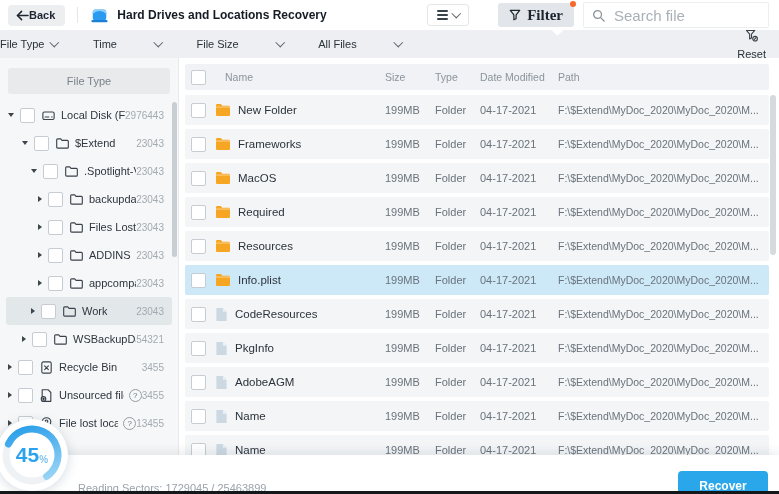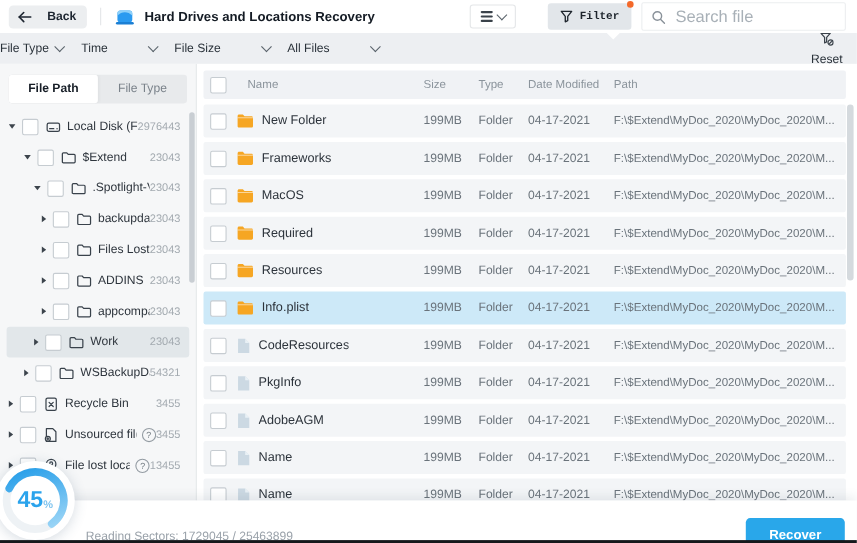--- a/index.html
+++ b/index.html
@@ -1,46 +1,46 @@
 <!DOCTYPE html>
 <html><head>
 <meta charset="utf-8">
 <style>
   html,body{margin:0;padding:0;overflow:hidden;}
   body{width:779px;height:494px;position:relative;background:#fff;
        font-family:"Liberation Sans",sans-serif;color:#2c333b;-webkit-font-smoothing:antialiased;}
   
   .topbar{position:absolute;top:0;left:0;right:0;height:30px;background:#fff;display:flex;align-items:center;z-index:4;}
   .back-btn{margin-left:8px;height:21px;padding:0 10px 0 8px;background:#eceef0;border:none;border-radius:4px;
-            display:flex;align-items:center;gap:14px;font-size:11px;font-weight:bold;color:#1d2530;cursor:pointer;
+            display:flex;align-items:center;gap:0;font-size:11px;font-weight:bold;color:#1d2530;cursor:pointer;
             font-family:inherit;}
   .tb-div{width:1px;height:16px;background:#e4e6e8;margin:0 12px;}
   .app-icon{display:flex;margin-right:8px;}
   .title{font-size:12px;font-weight:bold;color:#141b24;}
   .tb-right{margin-left:auto;display:flex;align-items:center;gap:9px;margin-right:10px;}
   .menu-btn{width:42px;height:22px;background:#fff;border:1px solid #e4e6e8;border-radius:3px;
             display:flex;align-items:center;justify-content:center;gap:5px;cursor:pointer;}
   .ham{display:flex;flex-direction:column;gap:2.5px;}
   .ham i{display:block;width:11px;height:1.6px;background:#3a424a;border-radius:1px;}
   .chev{width:5.5px;height:5.5px;border-right:1.4px solid #5a636b;border-bottom:1.4px solid #5a636b;
         transform:rotate(45deg);display:inline-block;margin-top:-3px;flex:none;}
   .filter-btn{position:relative;height:24px;padding:0 11px;background:#e2e6ea;border:none;border-radius:3px;
-              display:flex;align-items:center;gap:6px;font-size:10px;font-weight:bold;color:#1d242c;cursor:pointer;
-              font-family:Liberation Mono, monospace;margin-left:20px;}
+              display:flex;align-items:center;gap:6px;font-size:15px;font-weight:bold;color:#1d242c;cursor:pointer;
+              font-family:Liberation Serif, serif;margin-left:20px;}
   .filter-dot{position:absolute;top:-2px;right:-2px;width:6px;height:6px;border-radius:50%;background:#f4692a;}
   .search{width:168px;height:24px;border:1px solid #eceef0;border-radius:2px;background:#fff;
           display:flex;align-items:center;gap:7px;padding:0 8px;}
   .search input{border:none;outline:none;flex:1;font-size:15px;color:#3a424a;font-family:inherit;background:transparent;min-width:0;}
   .search input::placeholder{color:#a8b0b7;}
   
   .filterbar{position:absolute;top:30px;left:0;right:0;height:28px;background:#edeff2;display:flex;align-items:center;
              font-size:11px;color:#2a323a;z-index:2;}
   .f-item{display:flex;align-items:center;gap:7px;cursor:pointer;}
   .f-item:first-of-type{margin-left:13px;}
-  .f-item + .f-item{margin-left:16px;gap:38px;}
+  .f-item + .f-item{margin-left:35px;gap:38px;}
   .f-reset{margin-left:auto;margin-right:13px;display:flex;align-items:center;gap:6px;cursor:pointer;color:#2a323a;flex-direction:column;}
   .filter-notch{position:absolute;top:-5px;left:553px;width:9px;height:9px;background:#fff;transform:rotate(45deg);}
   
   .sidebar{position:absolute;top:58px;left:0;width:178px;bottom:39px;background:#f6f7f8;
            border-right:1px solid #e7e9ea;overflow:hidden;z-index:1;}
   .tabs{margin:10px 8px 7px 8px;height:26px;background:#e8eaec;border-radius:3px;display:flex;overflow:hidden;}
   .tab{flex:1;display:flex;align-items:center;justify-content:center;font-size:11px;color:#7a828a;cursor:pointer;}
   .tab.active{background:#fff;border-radius:3px;color:#171e27;font-weight:bold;box-shadow:0 0 4px rgba(0,0,0,.07);}
   .titem{height:28px;margin:0 6px;border-radius:3px;display:flex;align-items:center;font-size:11px;color:#2e353d;
          padding-right:8px;cursor:pointer;}
@@ -167,21 +167,20 @@
           <circle cx="10.8" cy="10.4" r="2.5"></circle>
           <path d="M9.5 11.7l2.6-2.6"></path>
       </svg>
     </span>
     <span>Reset</span>
   </span>
 </div>
 
 <div class="sidebar">
   <div class="tabs">
-    <span class="tab active">File Path</span>
     <span class="tab">File Type</span>
   </div>
   <div class="tree">
       <div class="titem" style="padding-left: 2px;">
         <span class="caret exp"></span>
         <span class="cb"></span>
         <span class="ticon">
           <svg width="15" height="15" viewBox="0 0 16 16" fill="none" stroke="#39424b" stroke-width="1.2" stroke-linejoin="round">
             <rect x="2" y="4.2" width="12" height="8" rx="1.6"></rect>
             <path d="M4.4 9.6h4" stroke-linecap="round"></path>

